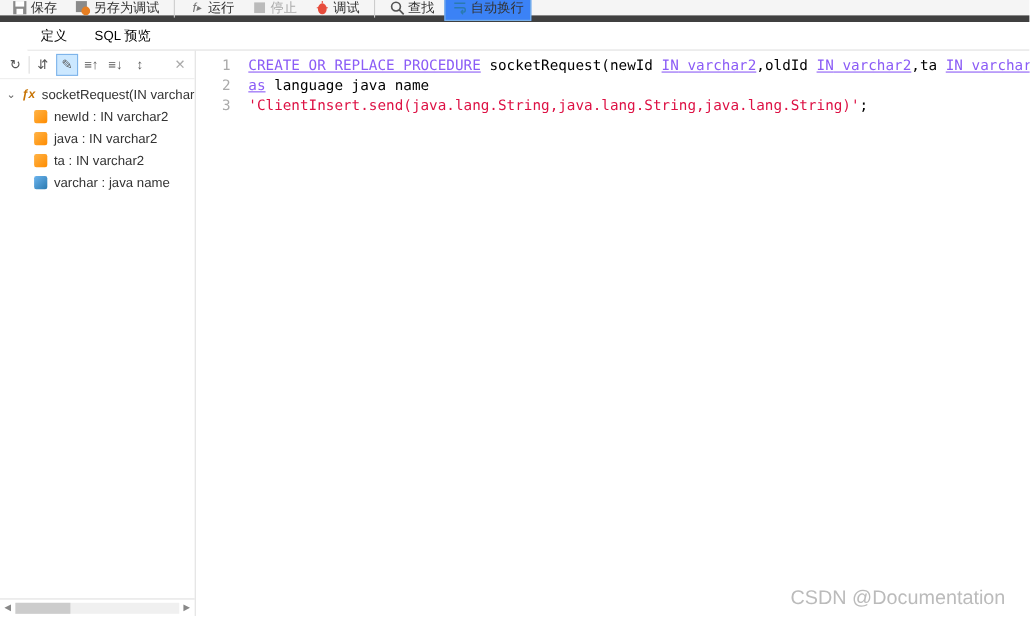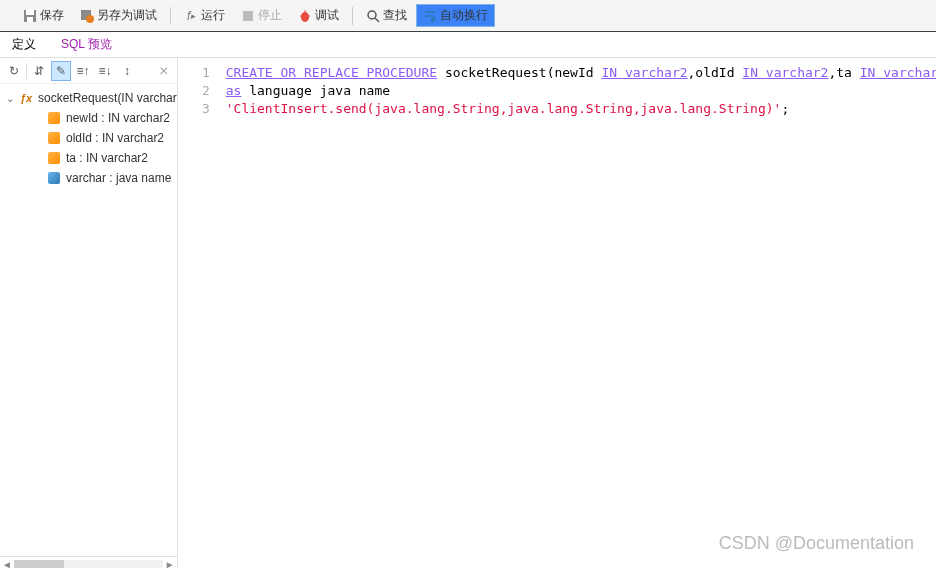--- a/index.html
+++ b/index.html
@@ -1,33 +1,33 @@
 <!DOCTYPE html>
 <html><head>
 <meta charset="utf-8">
 <style>
 * { margin: 0; padding: 0; box-sizing: border-box; }
 body { font-family: "Microsoft YaHei", "Segoe UI", sans-serif; font-size: 12px; color: #333; background: #fff; width: 936px; height: 568px; overflow: hidden; }
-.toolbar { display: flex; align-items: center; height: 32px; background: #f5f5f5; border-bottom: 1px solid #404040; padding: 0 16px; gap: 2px; }
+.toolbar { display: flex; align-items: center; height: 20px; background: #f5f5f5; border-bottom: 6px solid #404040; padding: 0 4px; gap: 2px; }
 .toolbar-btn { display: flex; align-items: center; gap: 3px; padding: 2px 6px; cursor: pointer; border: 1px solid transparent; color: #333; }
 .toolbar-btn.active { background: #3b82f6; border: 1px solid #7eb4ea; }
 .toolbar-sep { width: 1px; height: 18px; background: #ccc; margin: 0 4px; }
 .toolbar-icon { width: 14px; height: 14px; display: inline-flex; align-items: center; justify-content: center; }
-.tabs { display: flex; height: 26px; border-bottom: 1px solid #e0e0e0; }
-.tab { padding: 4px 12px; cursor: pointer; color: #a21caf; border-right: 1px solid transparent; }
+.tabs { display: flex; height: 26px; border-bottom: 1px solid #e0e0e0; margin-left: 25px; }
+.tab { padding: 4px 12px; cursor: pointer; color: #000000; border-right: 1px solid transparent; }
 .tab.active { color: #000; border-bottom: 2px solid #fff; position: relative; }
 .main { display: flex; height: calc(100% - 54px); }
 .sidebar { width: 228px; border-right: 1px solid #e0e0e0; display: flex; flex-direction: column; }
 .sidebar-tb { display: flex; align-items: center; height: 26px; border-bottom: 1px solid #eee; padding: 0 4px; gap: 2px; }
 .sidebar-tb-btn { width: 20px; height: 20px; display: flex; align-items: center; justify-content: center; cursor: pointer; border: 1px solid transparent; color: #555; }
 .sidebar-tb-btn.active { background: #cce8ff; border: 1px solid #7eb4ea; }
 .sidebar-tb-close { margin-left: auto; color: #aaa; cursor: pointer; padding: 2px 4px; }
 .tree { flex: 1; overflow: auto; padding: 4px 0; }
 .tree-row { display: flex; align-items: center; height: 20px; padding-left: 6px; cursor: pointer; white-space: nowrap; }
-.tree-row.child { padding-left: 46px; }
+.tree-row.child { padding-left: 29px; }
 .tree-chevron { width: 12px; color: #666; font-size: 10px; }
 .tree-icon { width: 16px; height: 16px; margin-right: 4px; display: flex; align-items: center; justify-content: center; text-align: center; }
 .tree-label { color: #333; }
 .fx { font-style: italic; color: #c77405; font-weight: bold; font-size: 11px; }
 .cube-orange { width:12px; height:12px; background:linear-gradient(135deg,#ffb347,#ff8c00); border-radius:2px; transform:rotate(0deg); }
 .cube-blue { width:12px; height:12px; background:linear-gradient(135deg,#6cb4ee,#2a7ab0); border-radius:2px; }
 .hscroll { height: 16px; border-top: 1px solid #e0e0e0; display: flex; align-items: center; padding: 0 2px; color: #888; font-size: 10px; justify-content: space-between; }
 .hscroll-track { flex:1; height:10px; background:#f0f0f0; margin:0 2px; position:relative; }
 .hscroll-thumb { position:absolute; left:0; top:0; height:100%; width:50px; background:#ccc; }
 .editor { flex: 1; display: flex; font-family: Consolas, monospace; font-size: 13px; }
@@ -146,21 +146,21 @@
       <div class="tree-row child">
         <span class="tree-icon">
             <span class="cube-orange"></span>
           </span>
         <span class="tree-label">newId : IN varchar2</span>
       </div>
       <div class="tree-row child">
         <span class="tree-icon">
             <span class="cube-orange"></span>
           </span>
-        <span class="tree-label">oldId : IN varchar2</span>
+        <span class="tree-label">java : IN varchar2</span>
       </div>
       <div class="tree-row child">
         <span class="tree-icon">
             <span class="cube-orange"></span>
           </span>
         <span class="tree-label">ta : IN varchar2</span>
       </div>
       <div class="tree-row child">
         <span class="tree-icon">
             <span class="cube-blue"></span>

